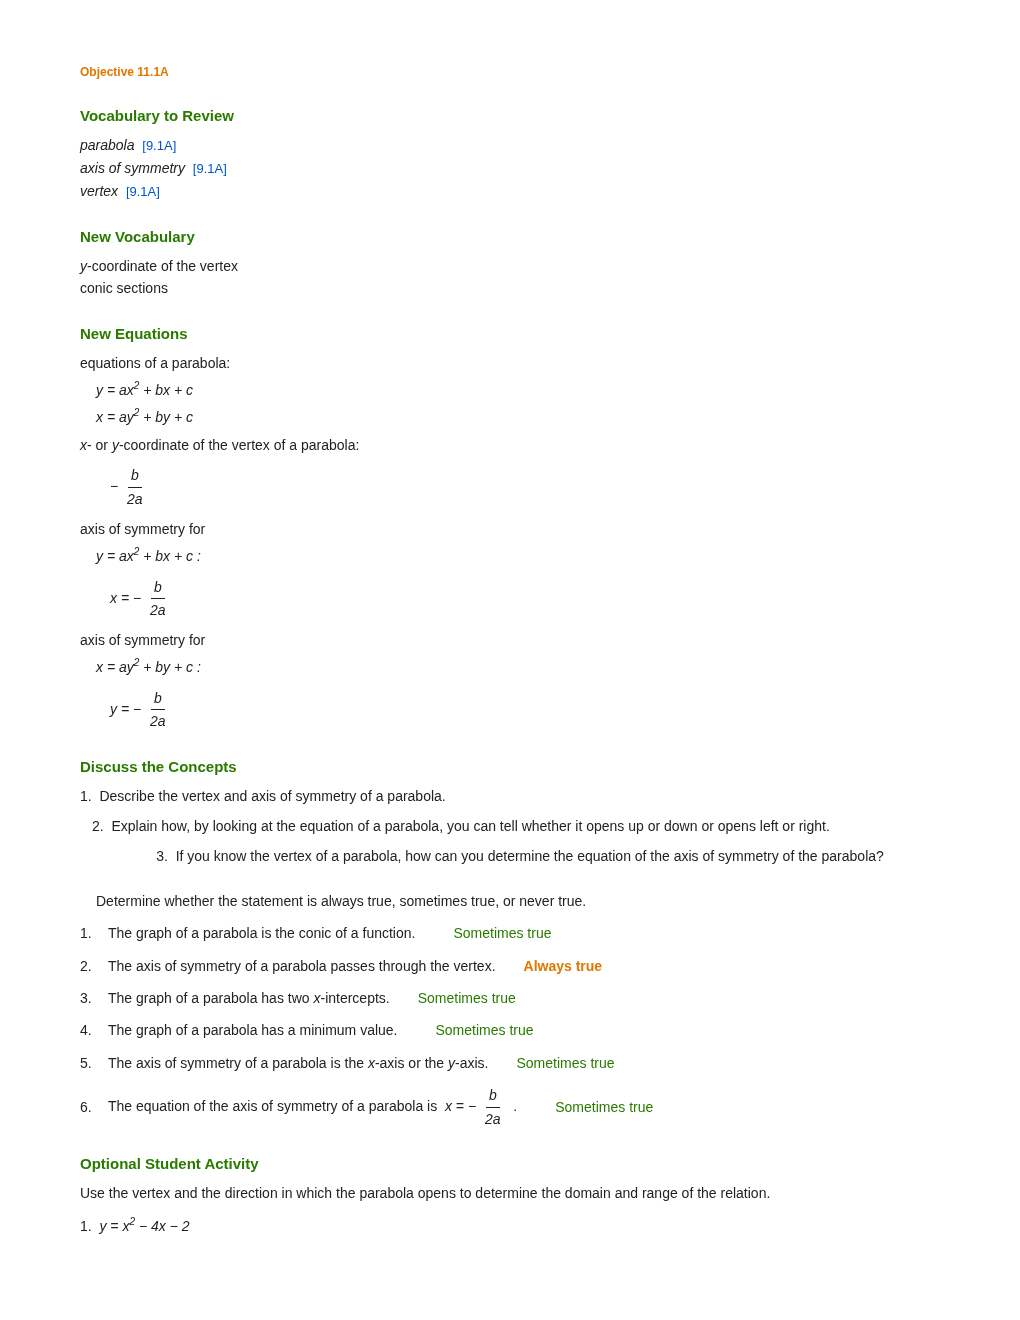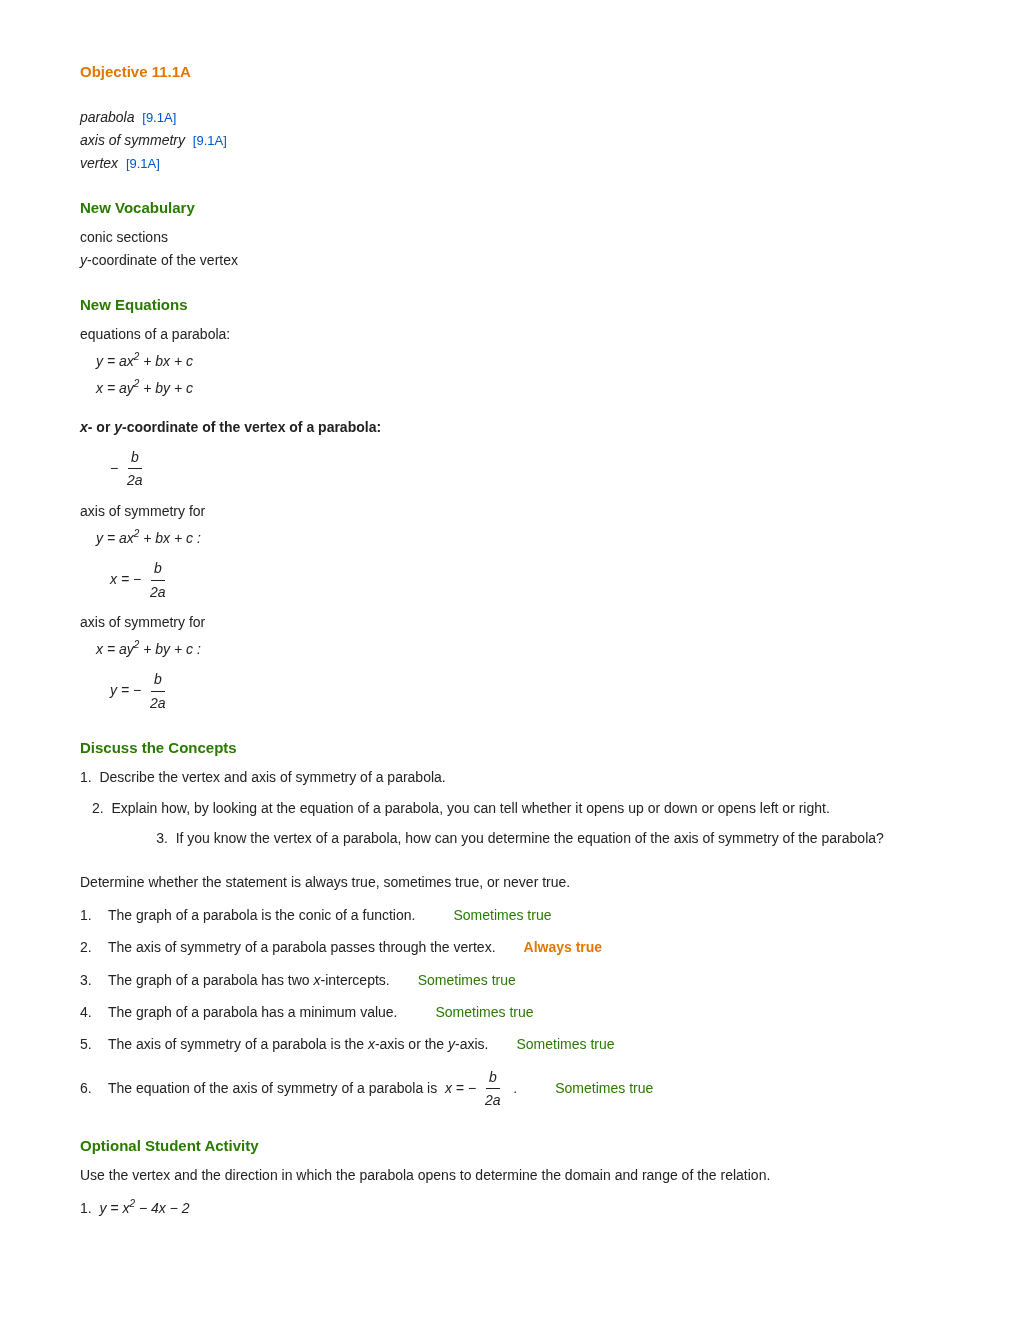--- a/index.html
+++ b/index.html
@@ -6,21 +6,21 @@
     body {
       font-family: Arial, sans-serif;
       font-size: 14px;
       color: #222;
       background: #fff;
       padding: 60px 80px;
       max-width: 1020px;
       line-height: 1.6;
     }
     .section { margin-bottom: 22px; }
-    .heading-orange { color: #e07800; font-size: 15px; font-weight: bold; margin-bottom: 14px; }
+    .heading-orange { color: #e07800; font-size: 12px; font-weight: bold; margin-bottom: 14px; }
     .heading-green { color: #2a7a00; font-size: 15px; font-weight: bold; margin-bottom: 6px; }
     .ref-blue { color: #0055cc; font-size: 13px; }
     .italic { font-style: italic; }
     .math { font-style: italic; }
     .fraction {
       display: inline-flex;
       flex-direction: column;
       align-items: center;
       vertical-align: middle;
       margin: 0 2px;
@@ -36,47 +36,48 @@
     sup { font-size: 10px; vertical-align: super; }
   </style>
 </head>
 <body>
 
 <div class="section">
   <span class="heading-orange">Objective 11.1A</span>
 </div>
 
 <div class="section">
+  <div class="heading-green">Vocabulary to Review</div>
   <div>
     <span class="math">parabola</span>&nbsp;&nbsp;<span class="ref-blue">[9.1A]</span>
   </div>
   <div>
     <span class="math">axis of symmetry</span>&nbsp;&nbsp;<span class="ref-blue">[9.1A]</span>
   </div>
   <div>
     <span class="math">vertex</span>&nbsp;&nbsp;<span class="ref-blue">[9.1A]</span>
   </div>
 </div>
 
 <div class="section">
   <div class="heading-green">New Vocabulary</div>
+  <div><span class="italic">y</span>-coordinate of the vertex</div>
   <div>conic sections</div>
-  <div><span class="italic">y</span>-coordinate of the vertex</div>
 </div>
 
 <div class="section">
   <div class="heading-green">New Equations</div>
   <div>equations of a parabola:</div>
   <div class="equation-line">
     <span class="math"><span class="italic">y</span> = <span class="italic">ax</span><sup>2</sup> + <span class="italic">bx</span> + <span class="italic">c</span></span>
   </div>
   <div class="equation-line">
     <span class="math"><span class="italic">x</span> = <span class="italic">ay</span><sup>2</sup> + <span class="italic">by</span> + <span class="italic">c</span></span>
   </div>
-  <div style="margin-top:16px;font-weight:bold;">
+  <div style="margin-top:6px;">
     <span class="italic">x</span>- or <span class="italic">y</span>-coordinate of the vertex of a parabola:
   </div>
   <div class="block-equation">
     <span style="font-style:italic;">−</span>
     <span class="fraction">
       <span class="numerator"><span class="italic">b</span></span>
       <span class="denominator"><span class="italic">2a</span></span>
     </span>
   </div>
   <div>axis of symmetry for</div>
@@ -110,21 +111,21 @@
   </div>
   <div class="concept-item" style="margin-left:12px; text-indent:-20px;">
     2.&nbsp;&nbsp;Explain how, by looking at the equation of a parabola, you can tell whether it opens up or down or opens left or right.
   </div>
   <div class="concept-item" style="margin-left:20px; text-indent:-20px;text-align:center;">
     3.&nbsp;&nbsp;If you know the vertex of a parabola, how can you determine the equation of the axis of symmetry of the parabola?
   </div>
 </div>
 
 <div class="section">
-  <div style="margin-bottom:10px;">
+  <div style="margin-bottom:10px;margin-left:16px;">
     Determine whether the statement is always true, sometimes true, or never true.
   </div>
 
   <div class="concept-check-item">
     <span class="concept-check-num">1.</span>
     <span>The graph of a parabola is the conic of a function.</span>
     <span style="margin-left:30px; color:#2a7a00;">Sometimes true</span>
   </div>
 
   <div class="concept-check-item">

